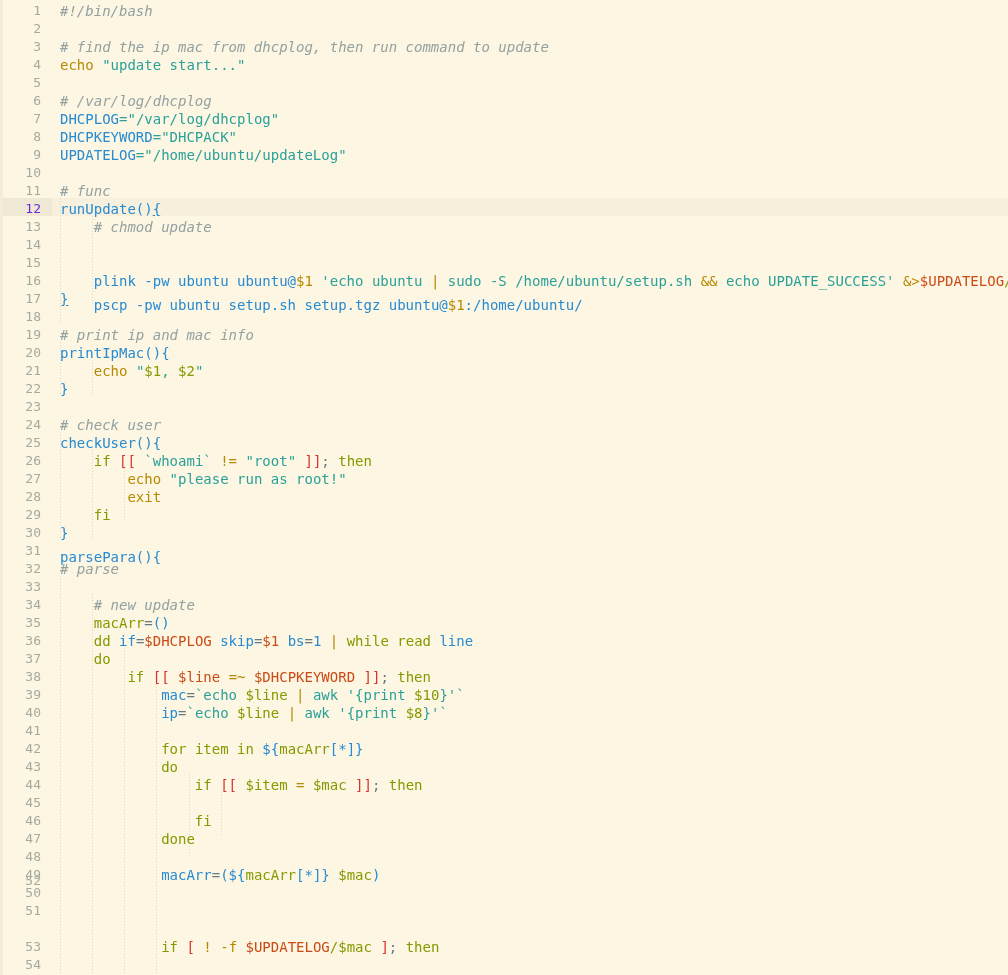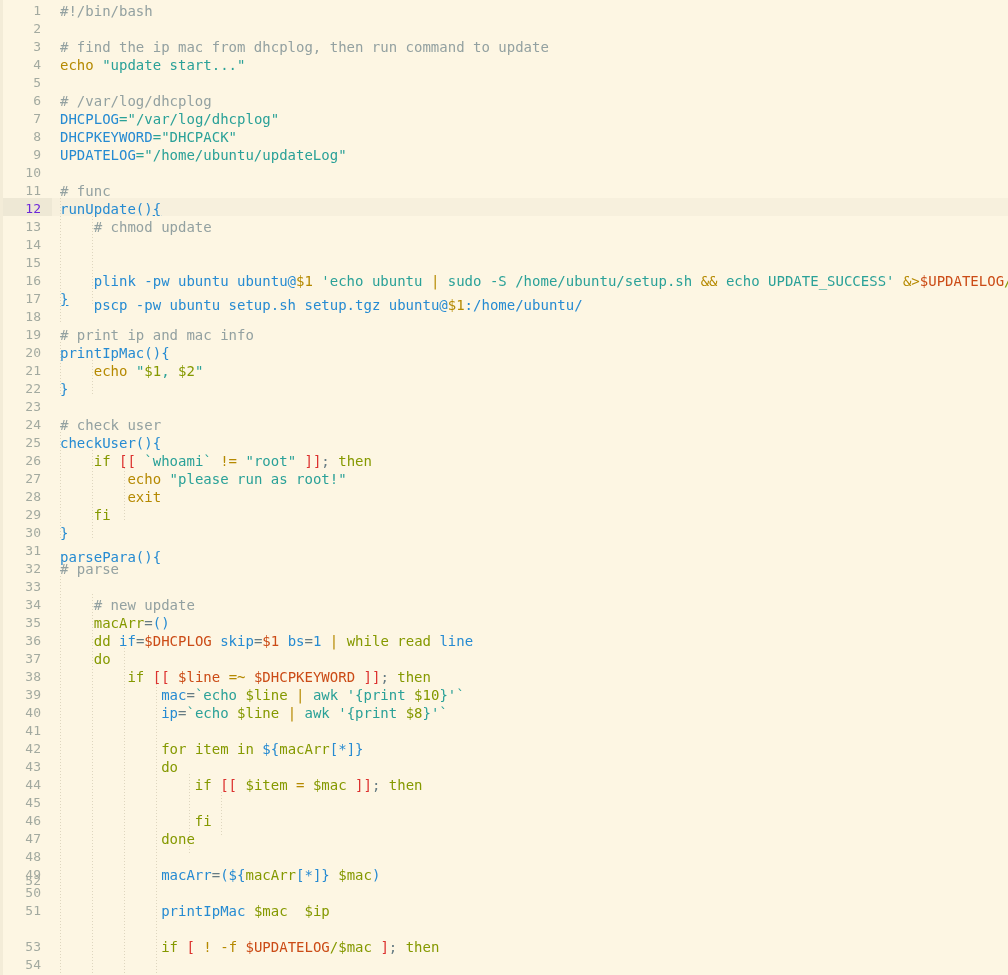--- a/index.html
+++ b/index.html
@@ -50,21 +50,21 @@
   .hl-line{
     position:absolute;left:52px;width:956px;height:18px;
     background:#f7f0dd;
   }
   
   .guide{
     position:absolute;width:1px;
     background:repeating-linear-gradient(to bottom,#ded6bf 0px,#ded6bf 1px,rgba(0,0,0,0) 1px,rgba(0,0,0,0) 3px);
   }
   
-  .c-com   {color:#93a1a1;}
+  .c-com   {color:#93a1a1;font-style:italic;}
   .c-key   {color:#859900;}        
   .c-bi    {color:#b58900;}        
   .c-fn    {color:#268bd2;}        
   .c-str   {color:#2aa198;}        
   .c-var   {color:#cb4b16;}        
   .c-var2  {color:#b58900;}        
   .c-op    {color:#657b83;}        
   .c-br    {color:#dc322f;}        
   .c-punc  {color:#268bd2;}        
   .c-grn   {color:#859900;}
@@ -196,18 +196,17 @@
       <div class="line" style="top: 704px;"><span class="c-op">            </span><span class="c-blue">ip</span><span class="c-op">=</span><span class="c-str">`echo </span><span class="c-grn">$line</span><span class="c-str"> </span><span class="c-bi">|</span><span class="c-str"> awk </span><span class="c-str">'{print </span><span class="c-grn">$8</span><span class="c-str">}'`</span></div>
       <div class="line" style="top: 722px;">&nbsp;</div>
       <div class="line" style="top: 740px;"><span class="c-op">            </span><span class="c-key">for</span><span class="c-op"> </span><span class="c-key">item</span><span class="c-op"> </span><span class="c-key">in</span><span class="c-op"> </span><span class="c-punc">${</span><span class="c-grn">macArr</span><span class="c-punc">[*]</span><span class="c-punc">}</span></div>
       <div class="line" style="top: 758px;"><span class="c-op">            </span><span class="c-key">do</span></div>
       <div class="line" style="top: 776px;"><span class="c-op">                </span><span class="c-key">if</span><span class="c-op"> </span><span class="c-br">[[</span><span class="c-op"> </span><span class="c-grn">$item</span><span class="c-op"> </span><span class="c-bi">=</span><span class="c-op"> </span><span class="c-grn">$mac</span><span class="c-op"> </span><span class="c-br">]]</span><span class="c-op">; </span><span class="c-key">then</span></div>
       <div class="line" style="top: 812px;"><span class="c-op">                </span><span class="c-key">fi</span></div>
       <div class="line" style="top: 830px;"><span class="c-op">            </span><span class="c-key">done</span></div>
       <div class="line" style="top: 848px;">&nbsp;</div>
       <div class="line" style="top: 866px;"><span class="c-op">            </span><span class="c-blue">macArr</span><span class="c-op">=</span><span class="c-punc">(</span><span class="c-punc">${</span><span class="c-grn">macArr</span><span class="c-punc">[*]</span><span class="c-punc">}</span><span class="c-op"> </span><span class="c-grn">$mac</span><span class="c-punc">)</span></div>
       <div class="line" style="top: 884px;">&nbsp;</div>
-      <div class="line" style="top: 902px;"><span class="c-op">            </span><span class="c-fn">printIpMac</span><span class="c-op"> </span><span class="c-grn">$mac</span><span class="c-op">  </span><span class="c-grn">$ip</span></div>
       <div class="line" style="top: 920px;">&nbsp;</div>
       <div class="line" style="top: 938px;"><span class="c-op">            </span><span class="c-key">if</span><span class="c-op"> </span><span class="c-br">[</span><span class="c-op"> </span><span class="c-bi">!</span><span class="c-op"> </span><span class="c-bi">-f</span><span class="c-op"> </span><span class="c-var">$UPDATELOG</span><span class="c-grn">/</span><span class="c-grn">$mac</span><span class="c-op"> </span><span class="c-br">]</span><span class="c-op">; </span><span class="c-key">then</span></div>
       <div class="line" style="top: 956px;">&nbsp;</div>
     </div>
 </div>
 
 </body></html>

